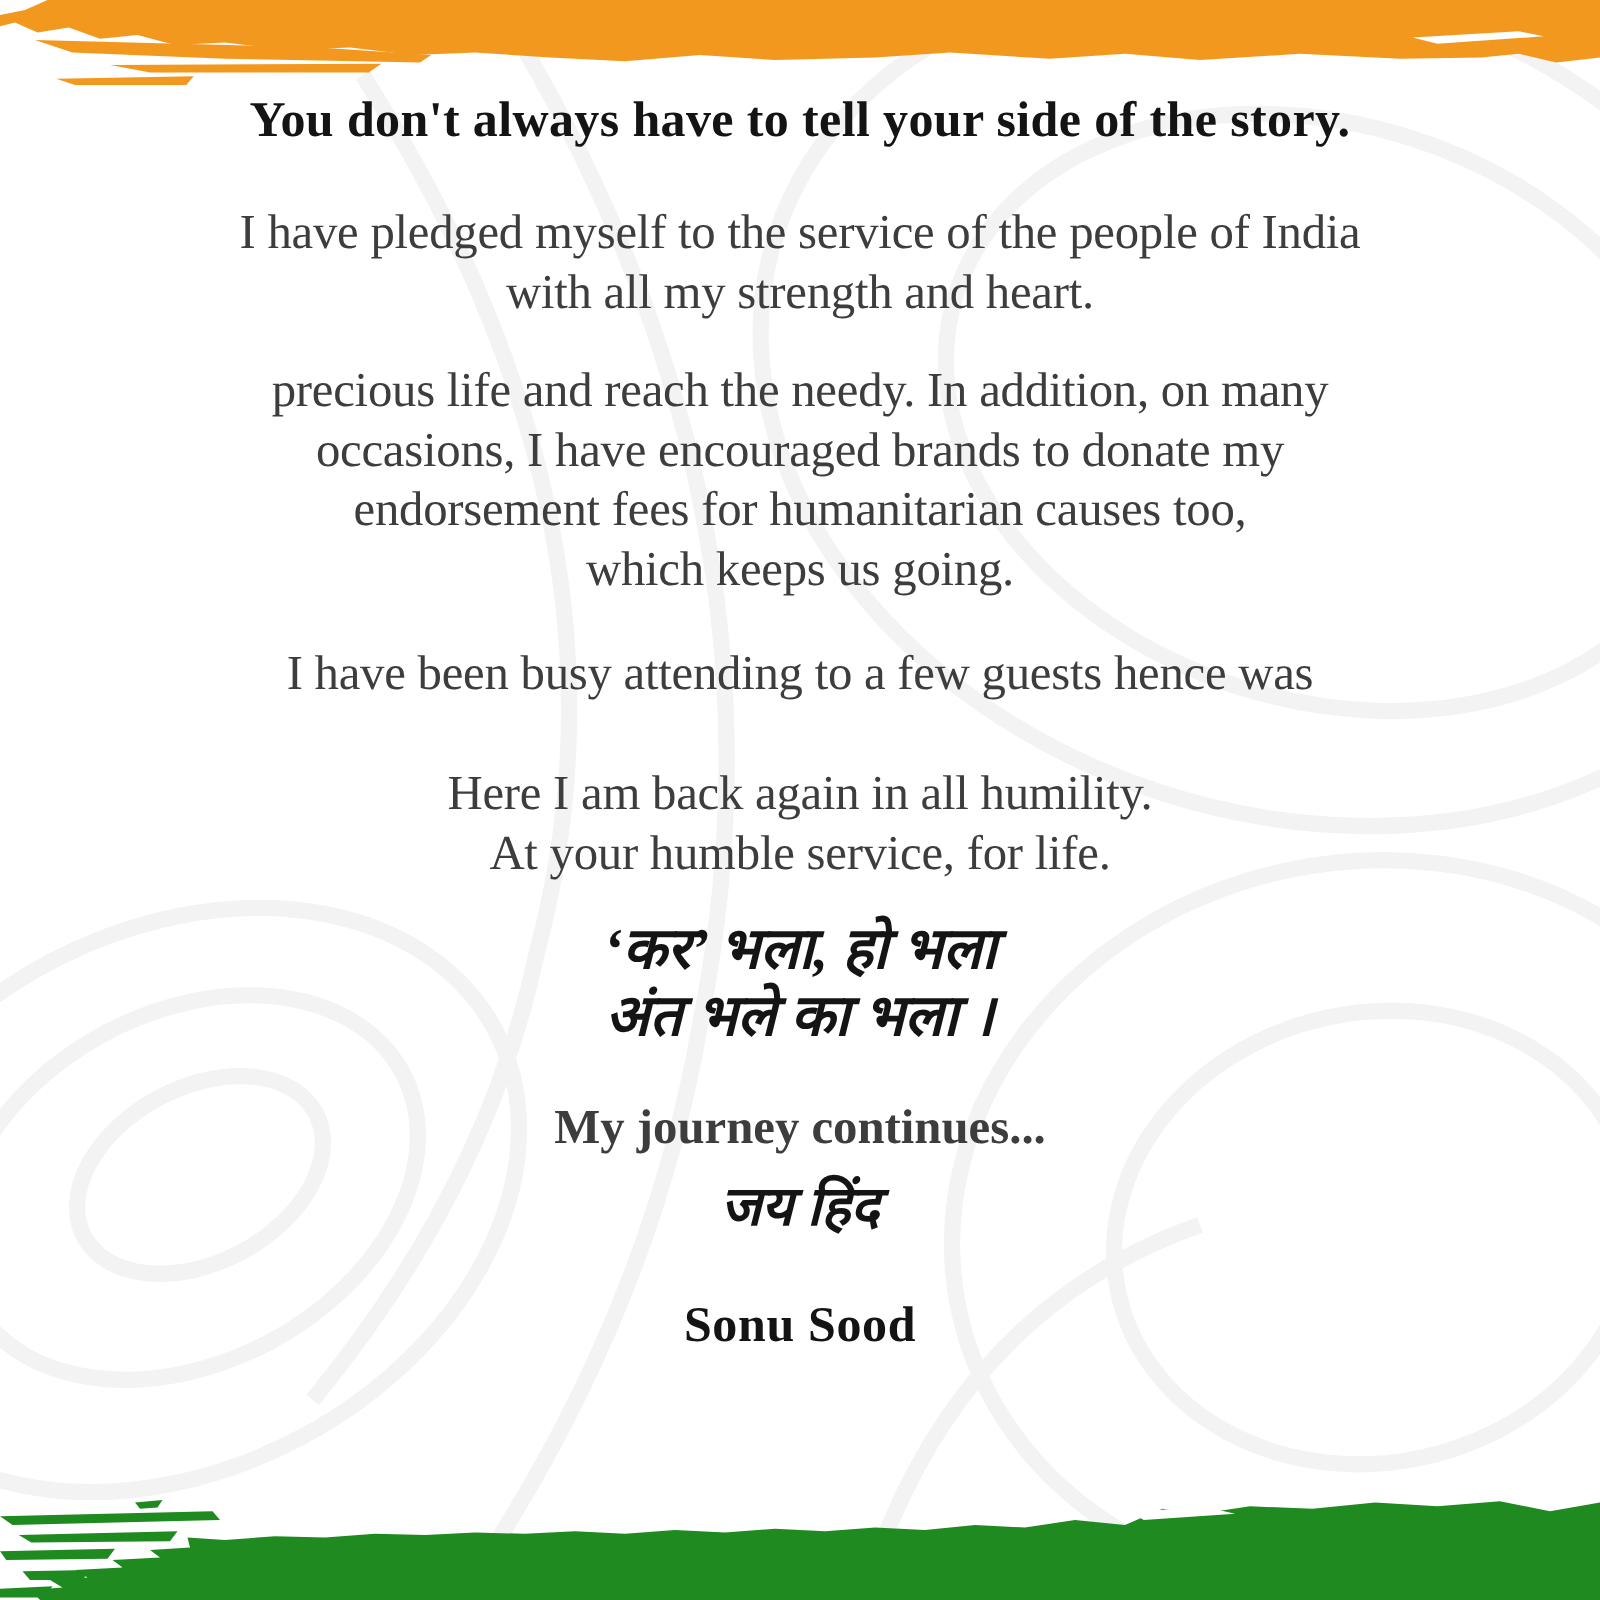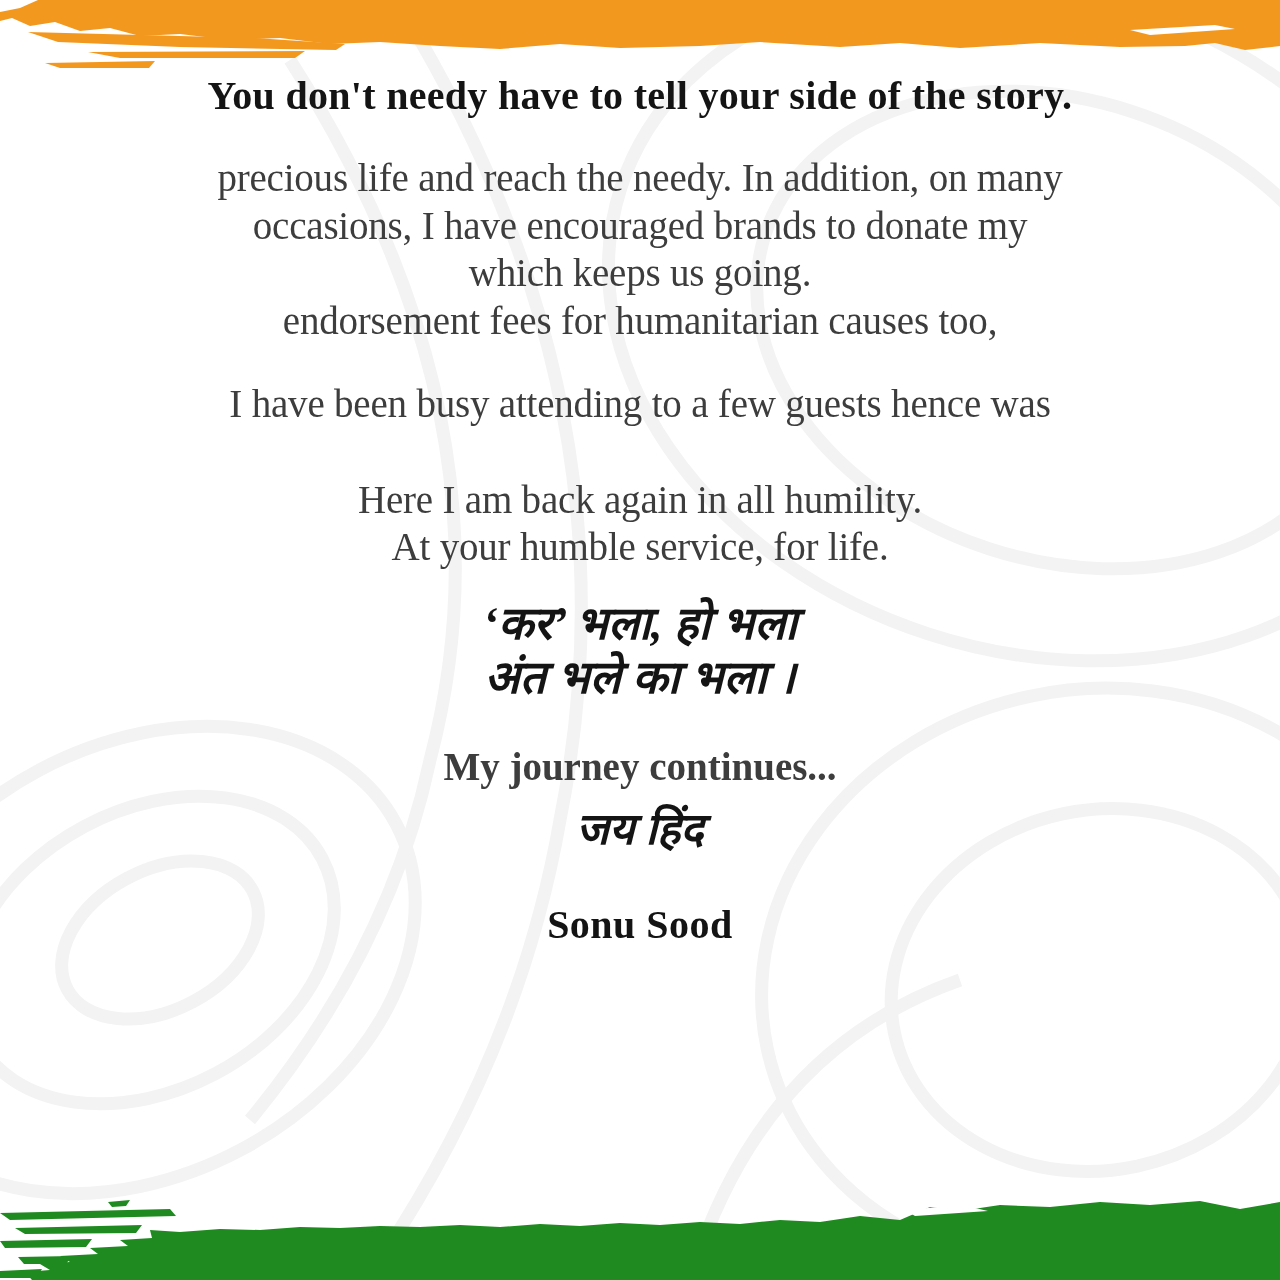--- a/index.html
+++ b/index.html
@@ -88,29 +88,33 @@
     <path class="saffron-fill" d="M28,32 L255,38 345,44 336,50 180,47 58,42 Z"></path>
     <path class="saffron-fill" d="M88,52 L305,51 295,58 120,58 Z"></path>
     <path class="saffron-fill" d="M45,63 L155,61 149,68 60,68 Z"></path>
     <path class="white-fill" d="M1130,30 L1215,25 1235,29 1150,35 Z"></path>
     <path class="white-fill" d="M0,0 L38,0 20,8 0,12 Z"></path>
   </svg>
 
   <main class="content">
 
     <h1 class="headline">
-      <span class="line">You don't needy have to tell your side of the story.</span>
+      <span class="line">You don't always have to tell your side of the story.</span>
     </h1>
 
+    <p class="para pledge">
+      <span class="line">I have pledged myself to the service of the people of India</span>
+      <span class="line">with all my strength and heart.</span>
+    </p>
 
     <p class="para foundation">
       <span class="line">precious life and reach the needy. In addition, on many</span>
       <span class="line">occasions, I have encouraged brands to donate my</span>
+      <span class="line">endorsement fees for humanitarian causes too,</span>
       <span class="line">which keeps us going.</span>
-      <span class="line">endorsement fees for humanitarian causes too,</span>
     </p>
 
     <p class="para guests">
       <span class="line">I have been busy attending to a few guests hence was</span>
     </p>
 
     <p class="para return">
       <span class="line">Here I am back again in all humility.</span>
       <span class="line">At your humble service, for life.</span>
     </p>

